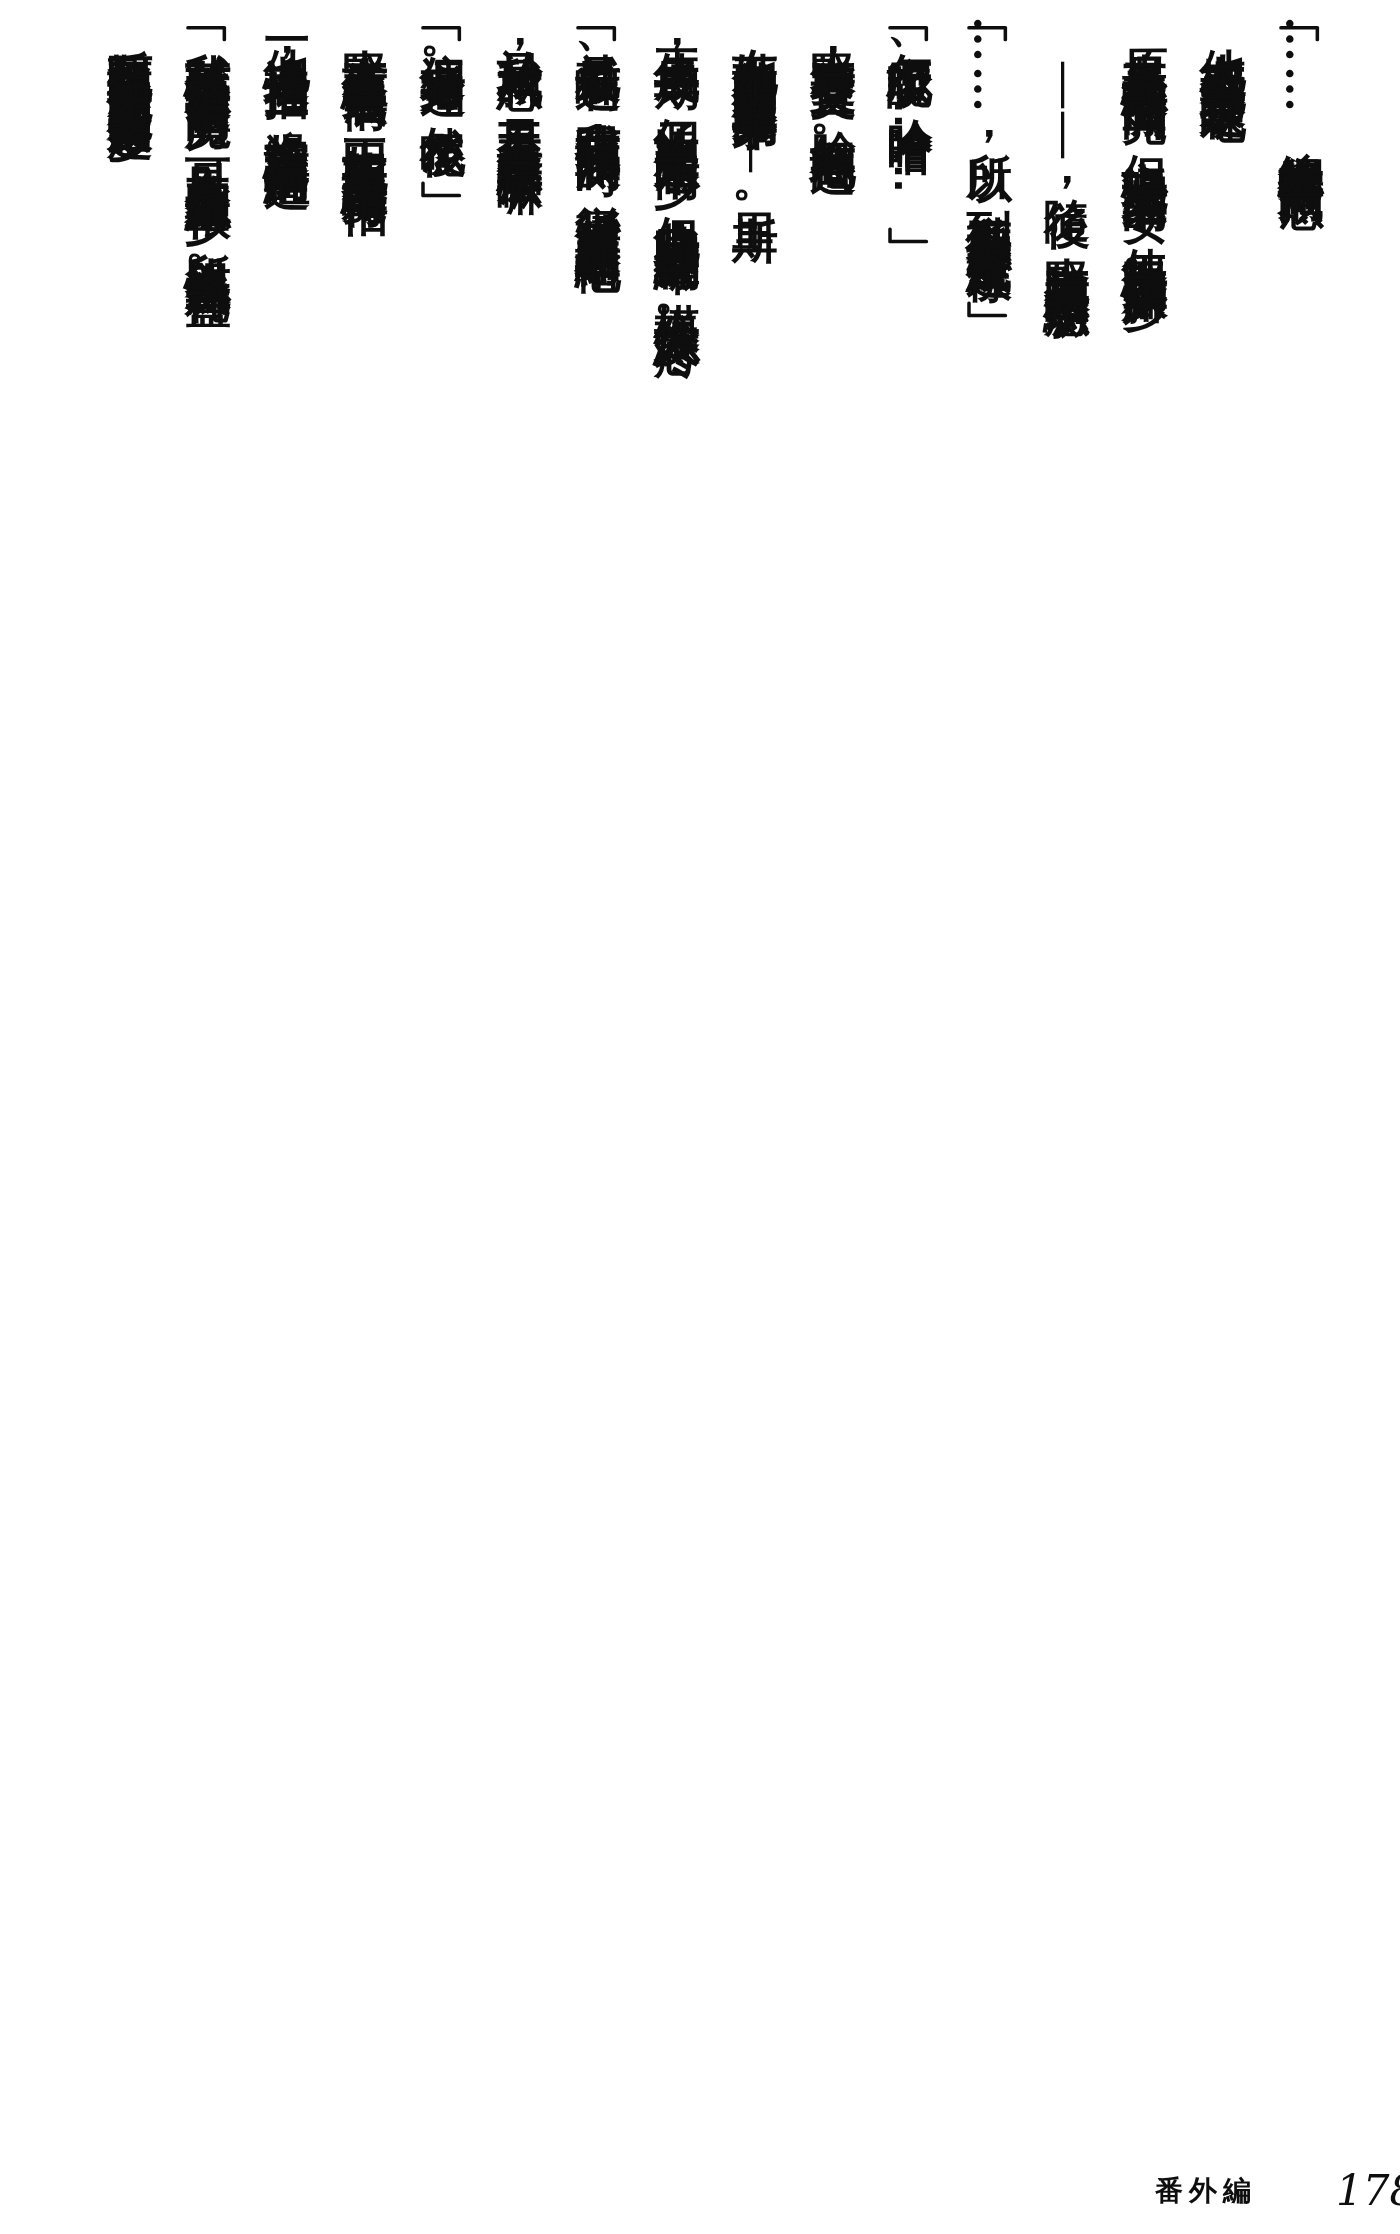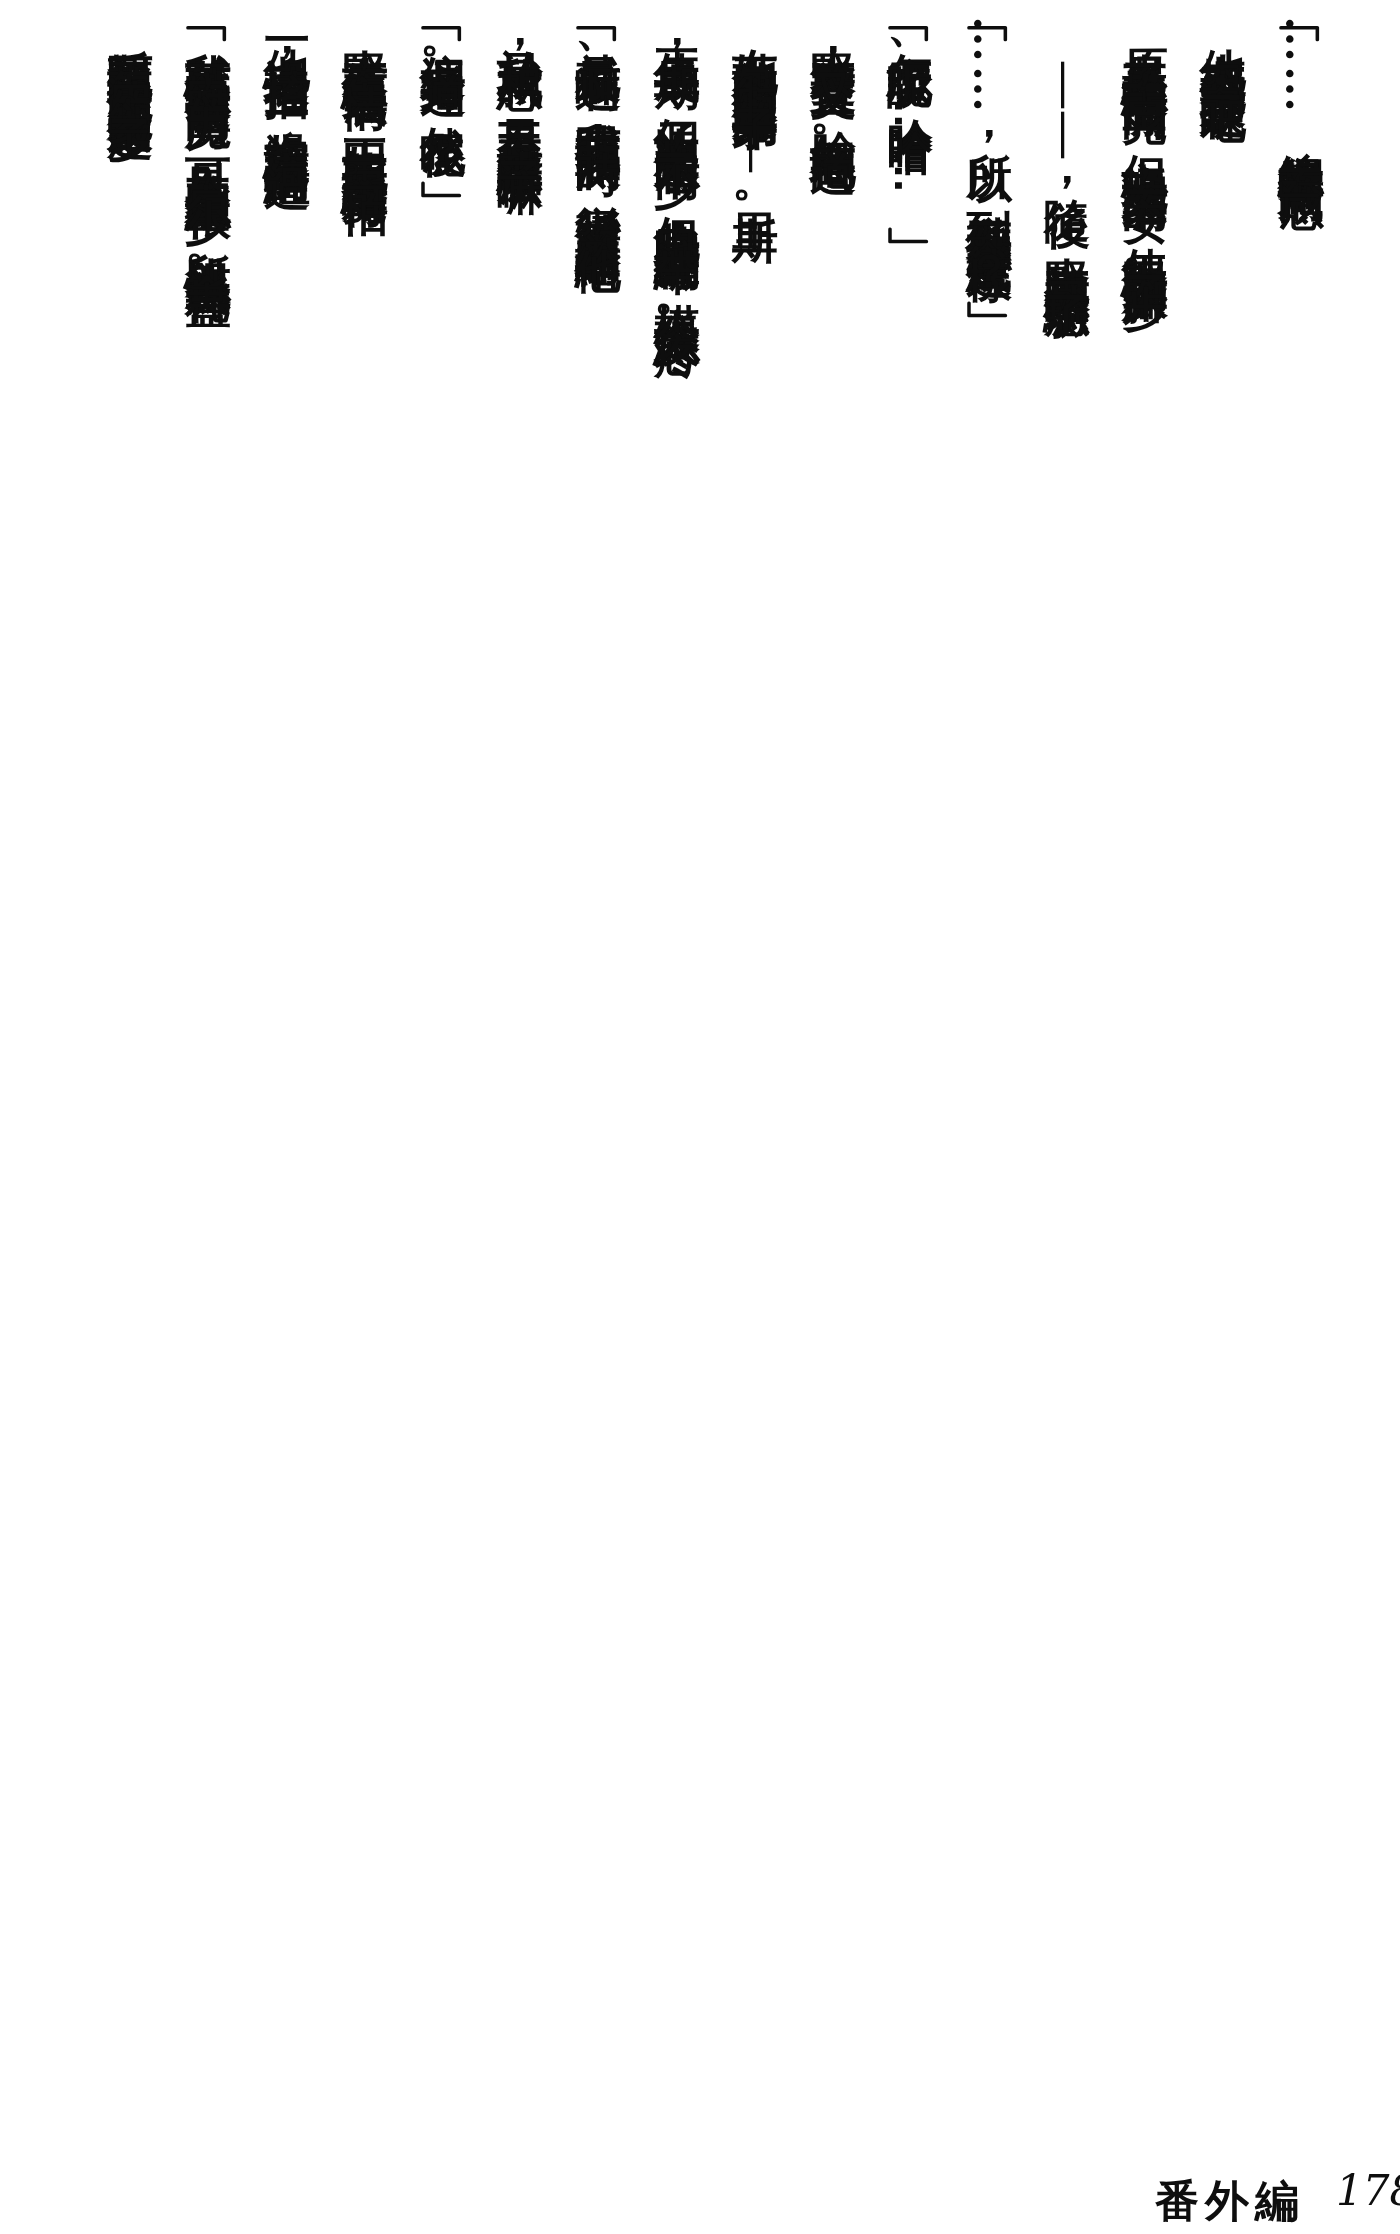--- a/index.html
+++ b/index.html
@@ -53,21 +53,21 @@
   .indent { text-indent: 50px; }
   
   .gap { margin-right: 78px; }
 
   .footer-section {
     position: absolute;
     left: 1155px;
     top: 2172px;
     font-family: "Liberation Serif", "DejaVu Serif", serif;
     font-weight: 600;
-    font-size: 44px;
+    font-size: 28px;
     letter-spacing: 6px;
     color: #0e0e0e;
   }
   .page-number {
     position: absolute;
     left: 1336px;
     top: 2166px;
     font-family: "DejaVu Serif", "Liberation Serif", serif;
     font-style: italic;
     font-size: 42px;

